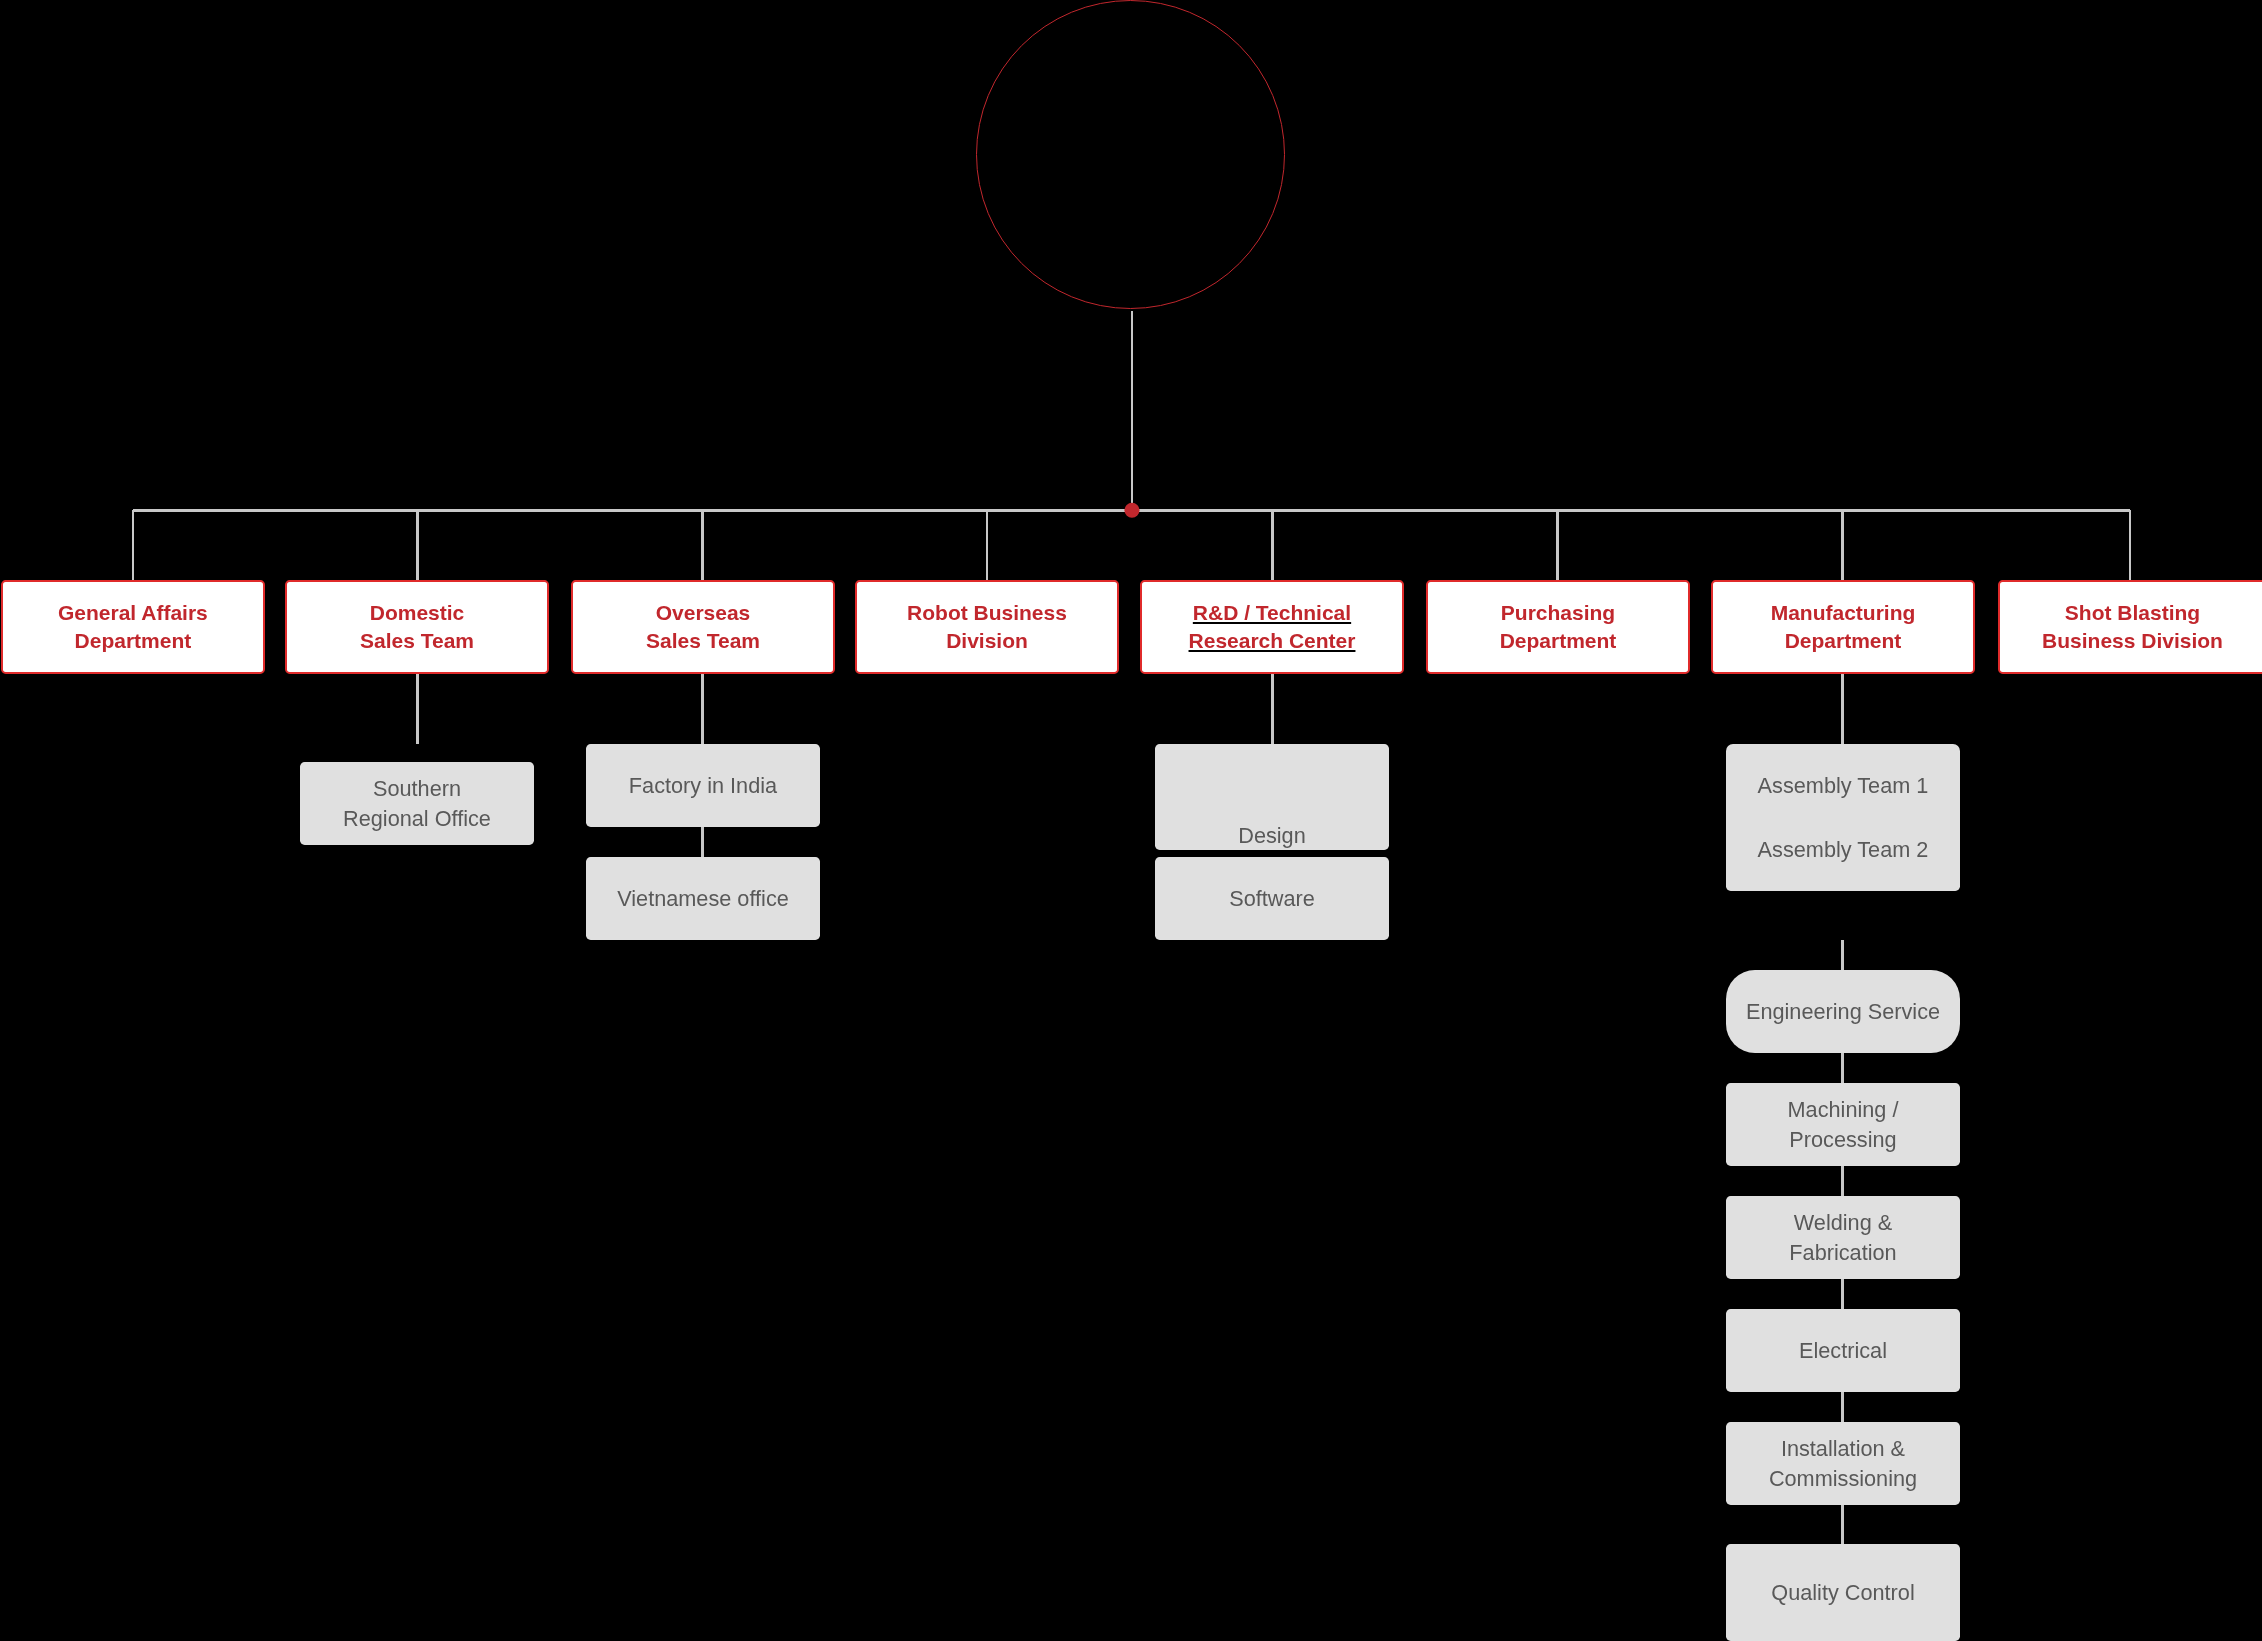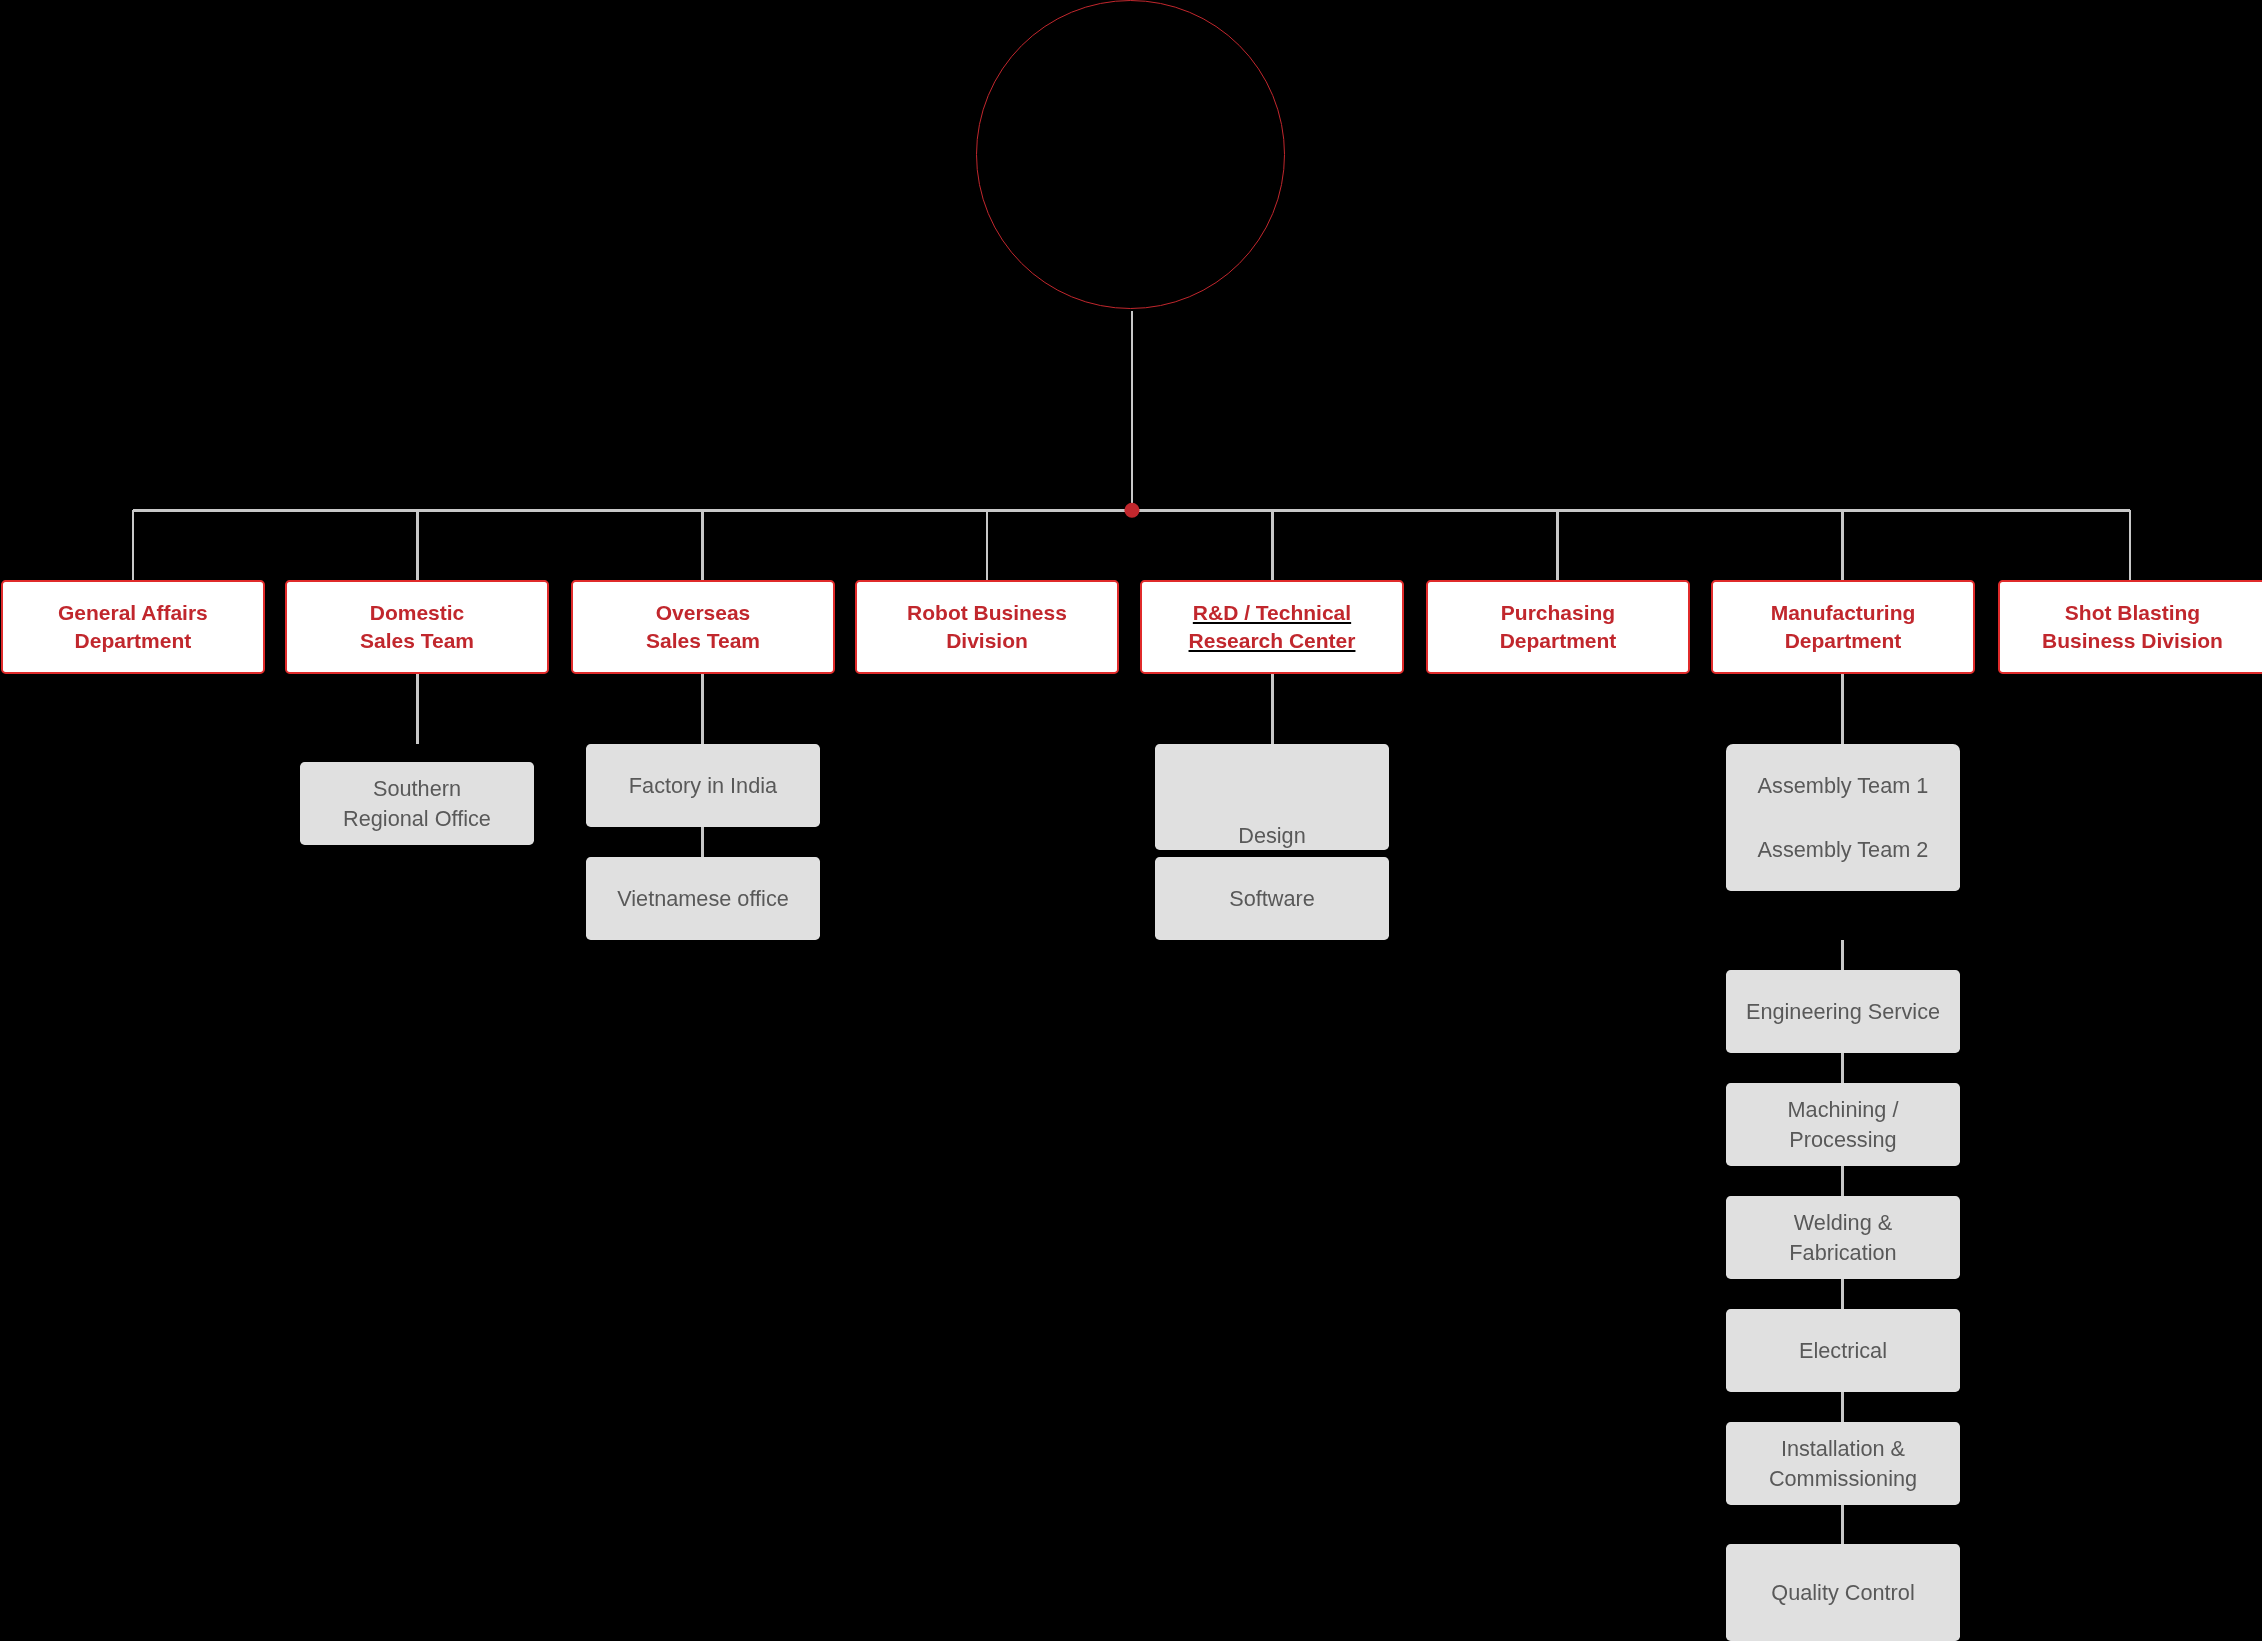--- a/index.html
+++ b/index.html
@@ -189,21 +189,21 @@
       <div class="dept-box" style="left: 1711px; width: 264px;">
         <span class="dept-label">Manufacturing
 Department</span>
       </div>
       <div class="sub-box" style="left: 1726px; top: 744px; width: 234px; height: 83px; border-radius: 7px;">
         <span class="sub-label">Assembly Team 1</span>
       </div>
       <div class="sub-box" style="left: 1726px; top: 808px; width: 234px; height: 83px;">
         <span class="sub-label">Assembly Team 2</span>
       </div>
-      <div class="sub-box" style="left: 1726px; top: 970px; width: 234px; height: 83px;">
+      <div class="sub-box" style="left: 1726px; top: 970px; width: 234px; height: 83px; border-radius: 29px;">
         <span class="sub-label">Engineering Service</span>
       </div>
       <div class="sub-box" style="left: 1726px; top: 1083px; width: 234px; height: 83px;">
         <span class="sub-label">Machining /
 Processing</span>
       </div>
       <div class="sub-box" style="left: 1726px; top: 1196px; width: 234px; height: 83px;">
         <span class="sub-label">Welding &amp;
 Fabrication</span>
       </div>

